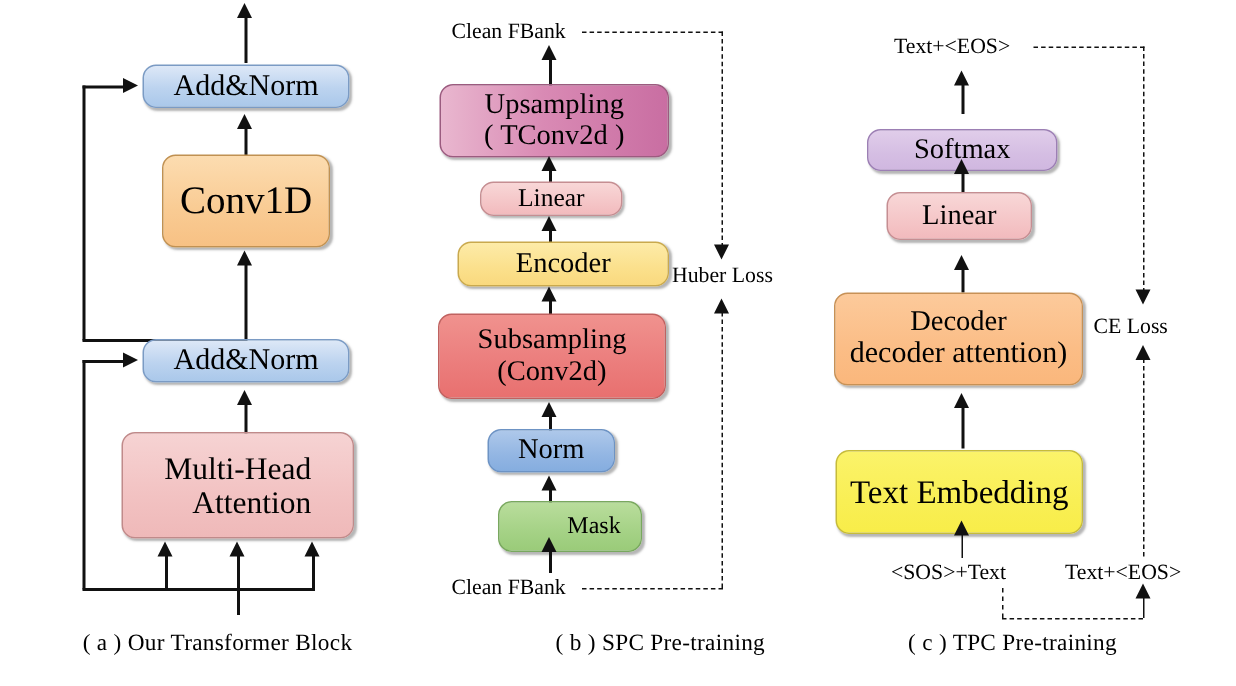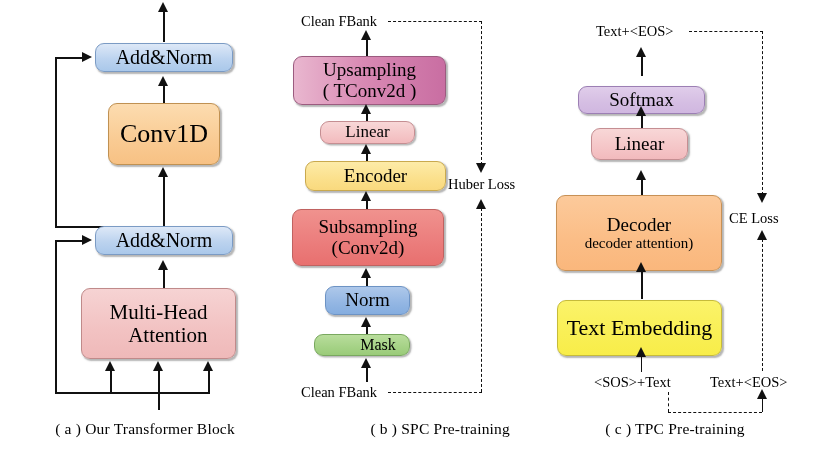--- a/index.html
+++ b/index.html
@@ -145,21 +145,21 @@
   <div class="vline" style="left:366px;top:276px;height:11px;"></div>
   <div class="ahead-up" style="left:361px;top:268px;"></div>
 
   <div class="box c-lblue" style="left:325px;top:286px;width:85px;height:29px;font-size:19px;">
     <span class="lbl">Norm</span>
   </div>
 
   <div class="vline" style="left:366px;top:325px;height:10px;"></div>
   <div class="ahead-up" style="left:361px;top:317px;"></div>
 
-  <div class="box c-green" style="left:314px;top:334px;width:96px;height:22px;font-size:16px;padding-left:32px;">
+  <div class="box c-green" style="left:332px;top:334px;width:96px;height:34px;font-size:16px;padding-left:32px;">
     <span class="lbl">Mask</span>
   </div>
 
   <div class="vline" style="left:366px;top:366px;height:16px;"></div>
   <div class="ahead-up" style="left:361px;top:358px;"></div>
 
   <div class="txt" style="left:301px;top:384px;font-size:14.5px;">Clean FBank</div>
 
   <div class="dh" style="left:388px;top:21px;width:94px;"></div>
   <div class="dv" style="left:481px;top:21px;height:144px;"></div>
@@ -185,24 +185,24 @@
   <div class="vline" style="left:641px;top:114px;height:14px;"></div>
   <div class="ahead-up" style="left:636px;top:106px;"></div>
 
   <div class="box c-pink" style="left:591px;top:128px;width:97px;height:32px;font-size:19px;">
     <span class="lbl">Linear</span>
   </div>
 
   <div class="vline" style="left:641px;top:178px;height:17px;"></div>
   <div class="ahead-up" style="left:636px;top:170px;"></div>
 
-  <div class="box c-ltorange" style="left:556px;top:195px;width:166px;height:76px;font-size:19px;">
+  <div class="box c-ltorange" style="left:556px;top:195px;width:166px;height:62px;font-size:19px;">
     <span>
       <span class="lbl" style="font-size:19px;">Decoder</span>
-      <span class="lbl2" style="font-size:15px;">decoder attention)</span>
+      <span class="lbl2" style="font-size:20px;">decoder attention)</span>
     </span>
   </div>
 
   <div class="vline" style="left:641px;top:270px;height:29px;"></div>
   <div class="ahead-up" style="left:636px;top:262px;"></div>
 
   <div class="box c-brightyellow" style="left:557px;top:300px;width:165px;height:56px;font-size:22px;">
     <span class="lbl">Text Embedding</span>
   </div>
 

